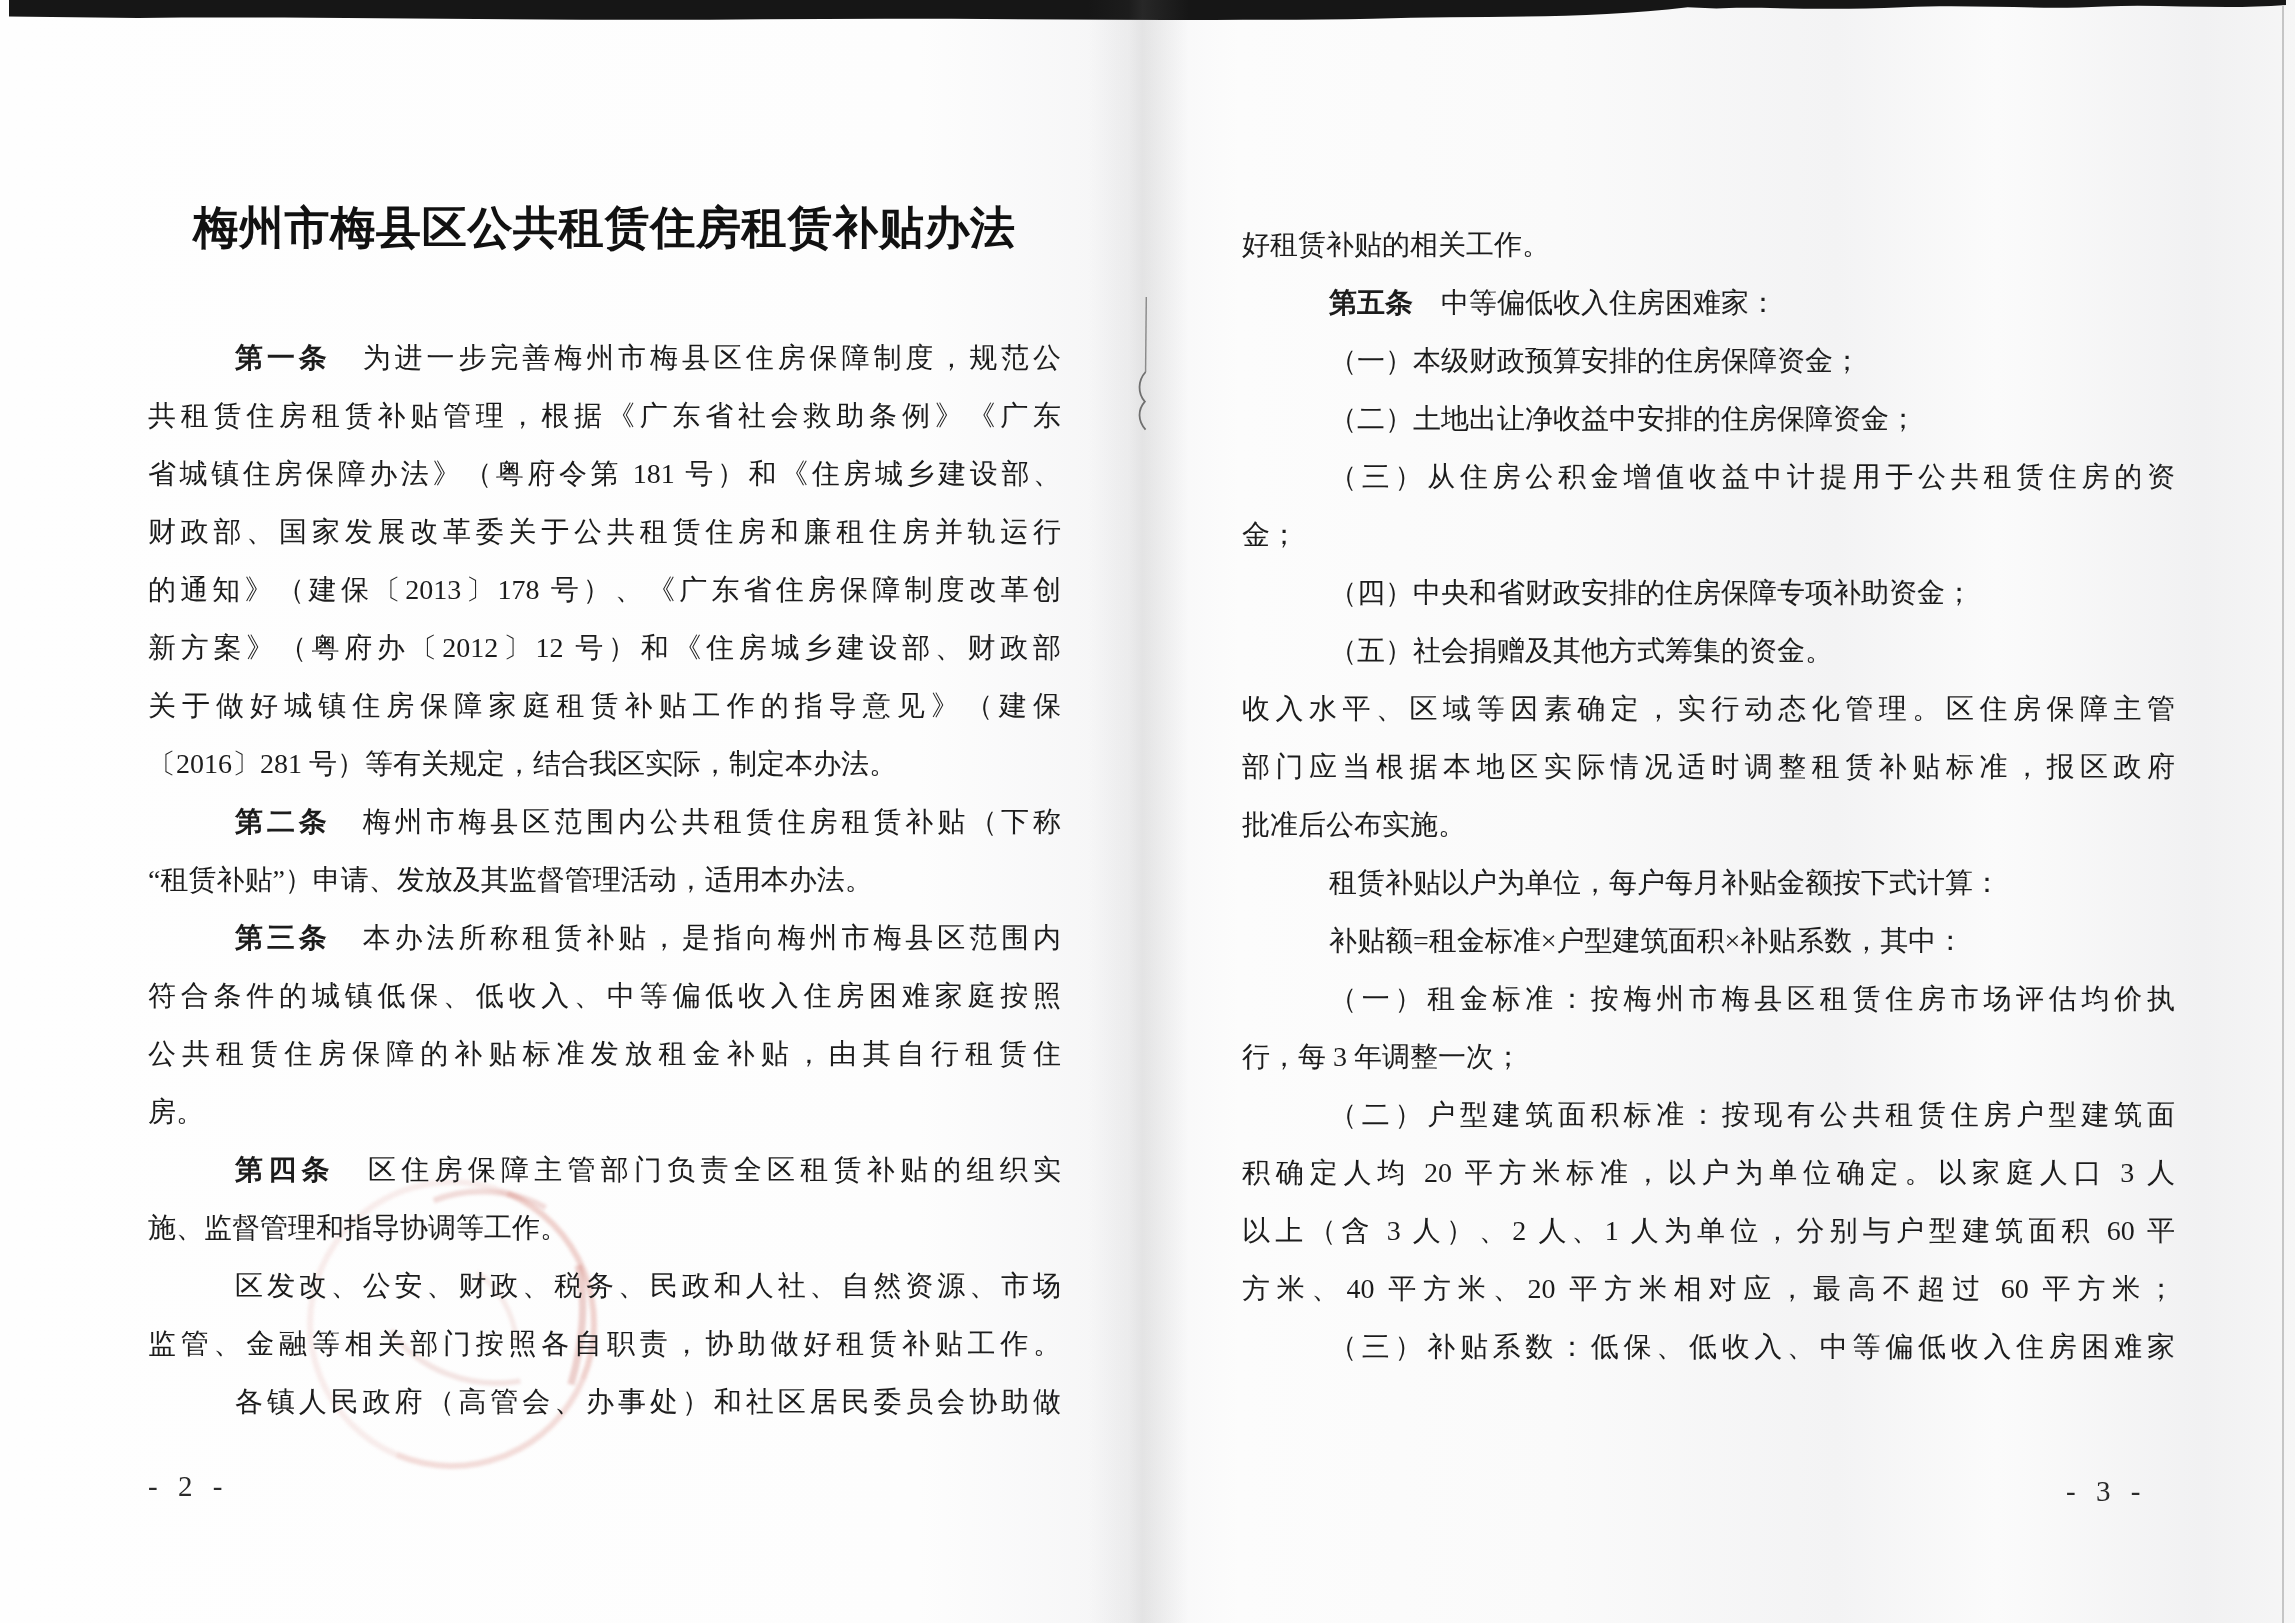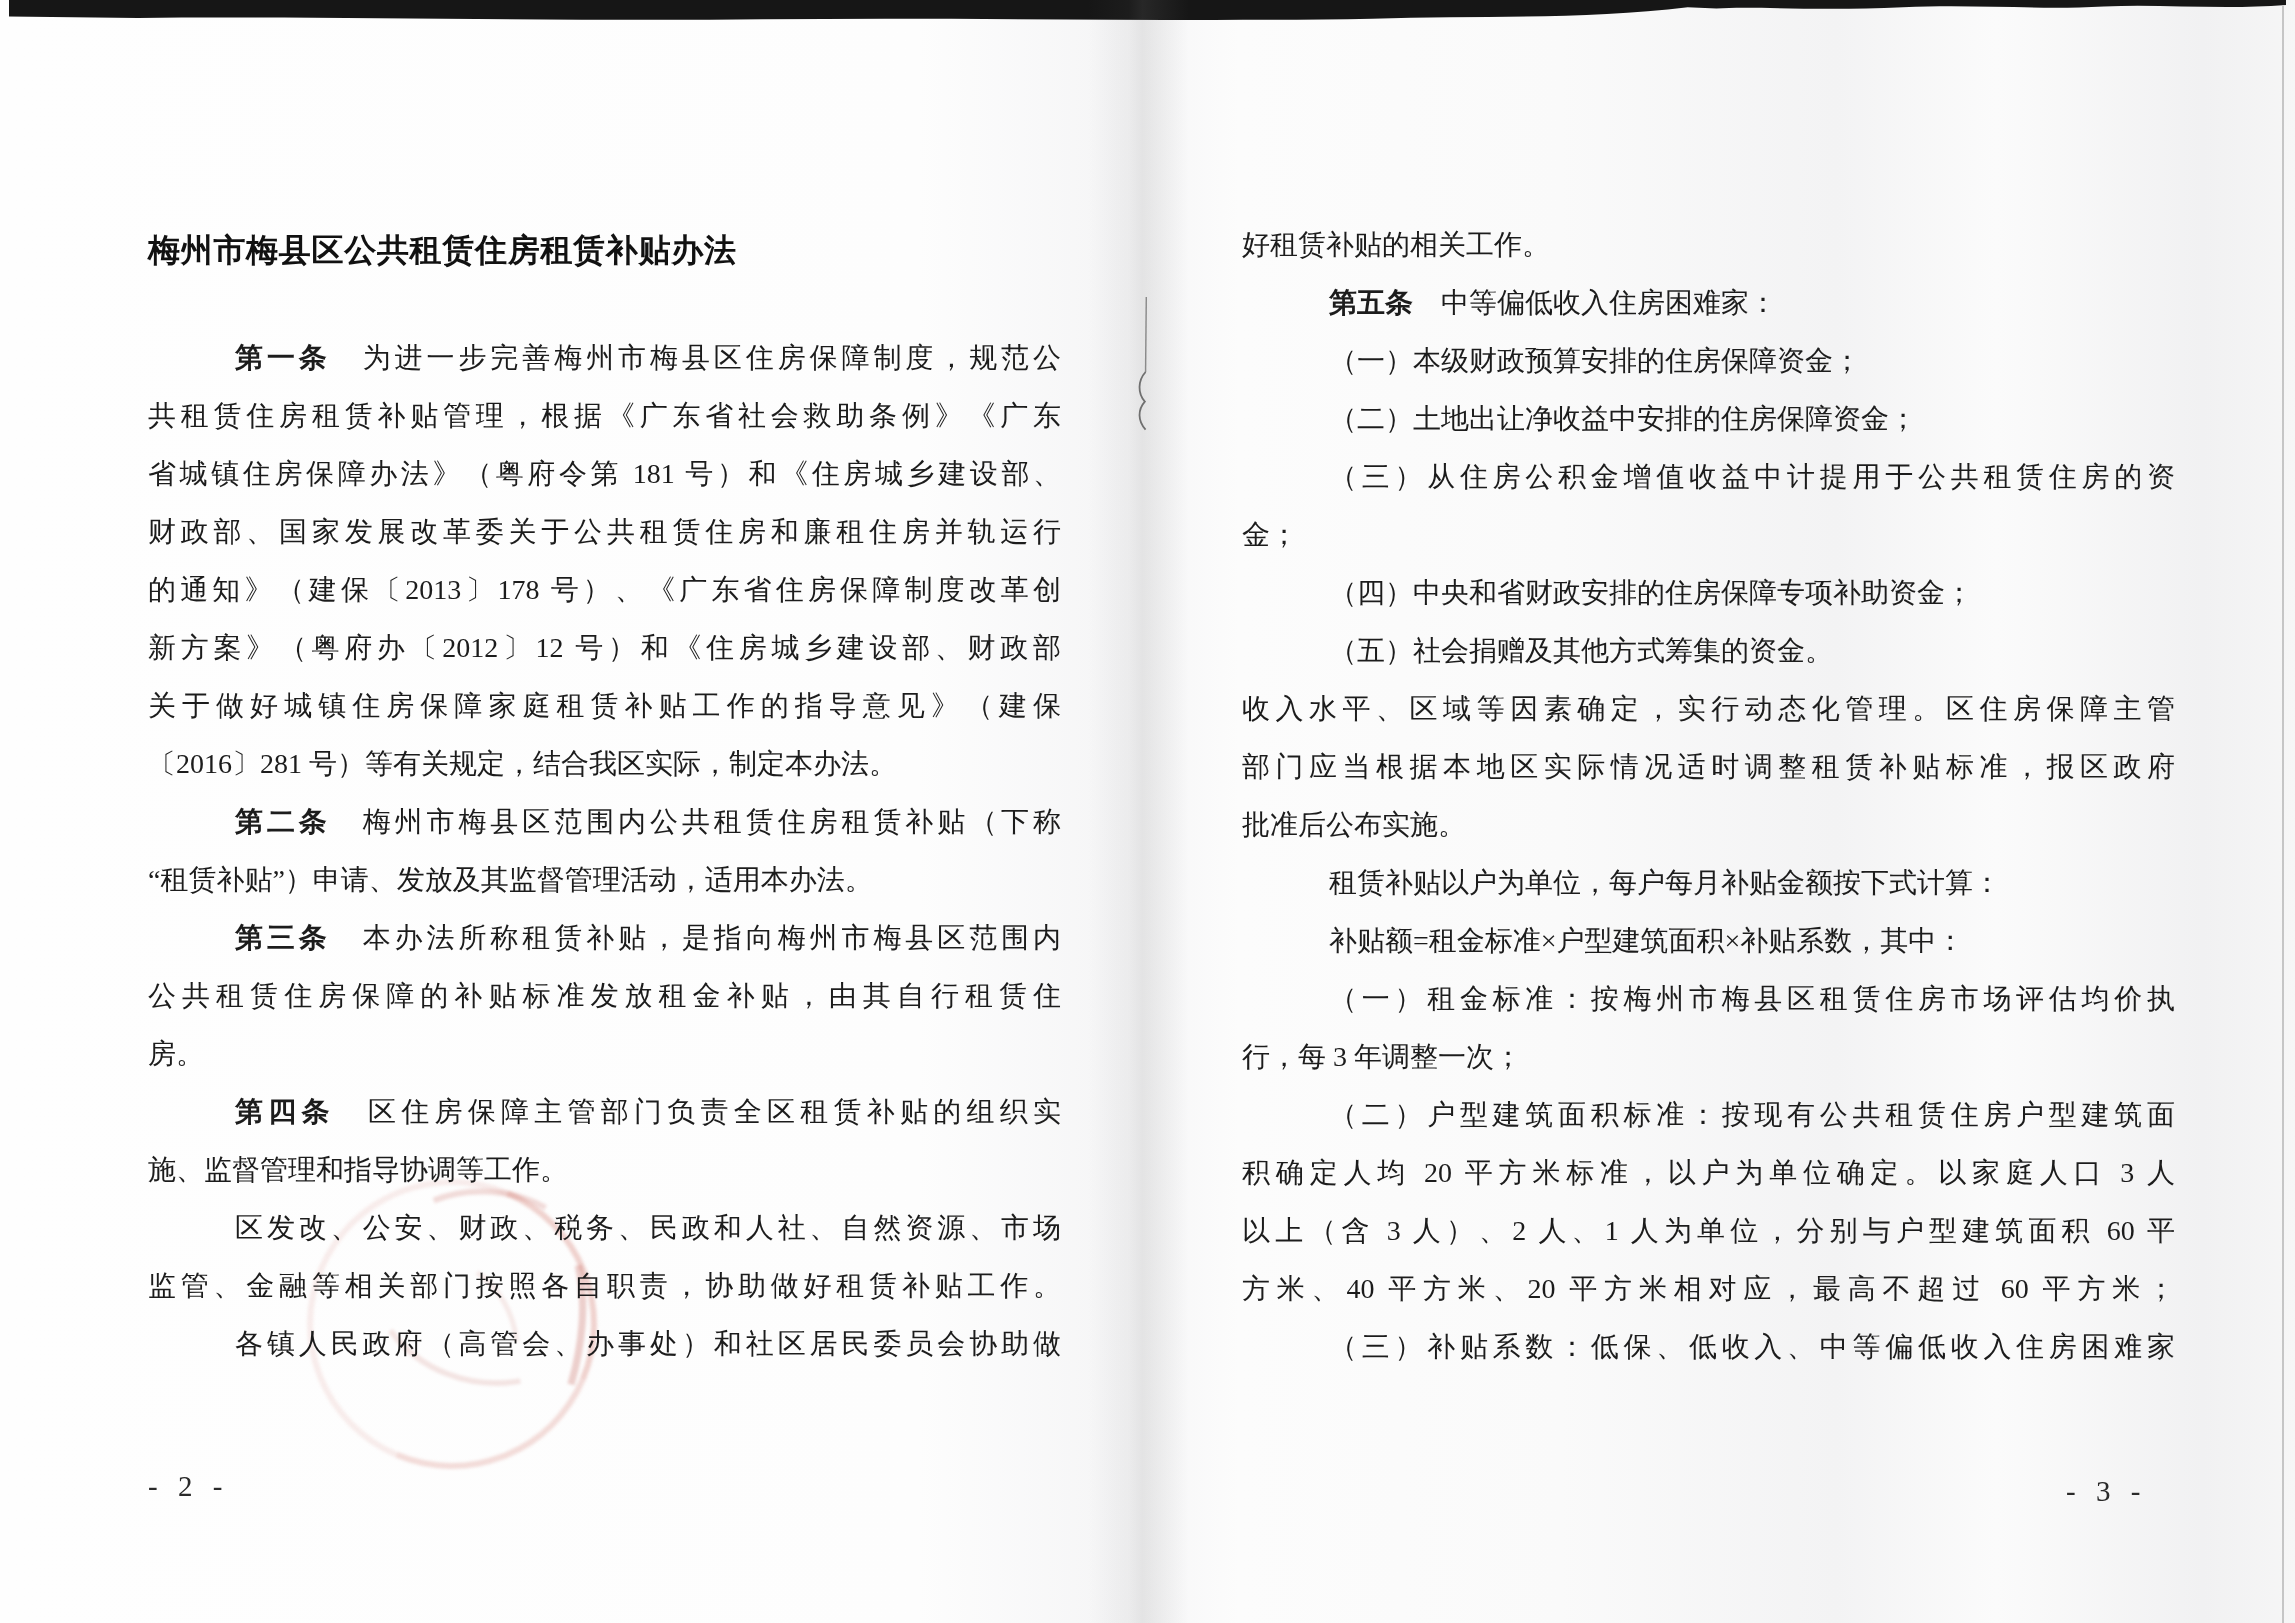--- a/index.html
+++ b/index.html
@@ -8,22 +8,22 @@
     color:#1c1c1c;
     font-family:"Liberation Serif","DejaVu Serif",serif;
     background:linear-gradient(90deg,#fefefe 0%,#fdfdfd 40%,#f5f5f6 49%,#fcfcfc 54%,#fafafa 68%,#f3f3f4 80%,#fbfbfb 87%,#f1f1f2 96%,#f6f6f6 100%);
   }
   .col{position:absolute;}
   .ln{height:58px;line-height:58px;font-size:28px;white-space:nowrap;}
   .jf{text-align:justify;text-align-last:justify;}
   .ind{padding-left:87px;}
   .hei{font-family:Liberation Sans, sans-serif;font-weight:700;}
   .title{
-    position:absolute;left:148px;top:222px;width:913px;height:56px;line-height:56px;
-    text-align:left;font-size:32px;font-weight:700;color:#111;
+    position:absolute;left:148px;top:200px;width:913px;height:56px;line-height:56px;
+    text-align:center;font-size:45px;font-weight:700;color:#111;
     font-family:"Liberation Sans","DejaVu Sans",sans-serif;letter-spacing:0.7px;white-space:nowrap;
   }
   .pagenum{position:absolute;font-size:29px;letter-spacing:6.5px;color:#2a2a2a;white-space:nowrap;}
   .fold{
     position:absolute;left:1088px;top:0;width:101px;height:1624px;pointer-events:none;
     background:linear-gradient(90deg,rgba(0,0,0,0) 0%,rgba(110,110,110,0.07) 40%,rgba(130,130,130,0.16) 54%,rgba(0,0,0,0) 100%);
   }
   .rightedge{position:absolute;left:2282px;top:5.8px;width:2.2px;height:1618px;background:rgba(140,140,140,0.45);}
   .stampring{
     position:absolute;left:307px;top:1179px;width:278px;height:278px;border-radius:50%;
@@ -62,20 +62,21 @@
     <div class="ln jf"><span>共租赁住房租赁补贴管理，根据《广东省社会救助条例》《广东</span></div>
     <div class="ln jf"><span>省城镇住房保障办法》（粤府令第 181 号）和《住房城乡建设部、</span></div>
     <div class="ln jf"><span>财政部、国家发展改革委关于公共租赁住房和廉租住房并轨运行</span></div>
     <div class="ln jf"><span>的通知》（建保〔2013〕178 号）、《广东省住房保障制度改革创</span></div>
     <div class="ln jf"><span>新方案》（粤府办〔2012〕12 号）和《住房城乡建设部、财政部</span></div>
     <div class="ln jf"><span>关于做好城镇住房保障家庭租赁补贴工作的指导意见》（建保</span></div>
     <div class="ln"><span>〔2016〕281 号）等有关规定，结合我区实际，制定本办法。</span></div>
     <div class="ln jf ind"><b class="hei">第二条</b><span>　梅州市梅县区范围内公共租赁住房租赁补贴（下称</span></div>
     <div class="ln"><span>“租赁补贴”）申请、发放及其监督管理活动，适用本办法。</span></div>
     <div class="ln jf ind"><b class="hei">第三条</b><span>　本办法所称租赁补贴，是指向梅州市梅县区范围内</span></div>
+    <div class="ln jf"><span>符合条件的城镇低保、低收入、中等偏低收入住房困难家庭按照</span></div>
     <div class="ln jf"><span>公共租赁住房保障的补贴标准发放租金补贴，由其自行租赁住</span></div>
     <div class="ln"><span>房。</span></div>
     <div class="ln jf ind"><b class="hei">第四条</b><span>　区住房保障主管部门负责全区租赁补贴的组织实</span></div>
     <div class="ln"><span>施、监督管理和指导协调等工作。</span></div>
     <div class="ln jf ind"><span>区发改、公安、财政、税务、民政和人社、自然资源、市场</span></div>
     <div class="ln jf"><span>监管、金融等相关部门按照各自职责，协助做好租赁补贴工作。</span></div>
     <div class="ln jf ind"><span>各镇人民政府（高管会、办事处）和社区居民委员会协助做</span></div>
   </div>
   <div class="pagenum" style="left:148px;top:1470px">- 2 -</div>
 

